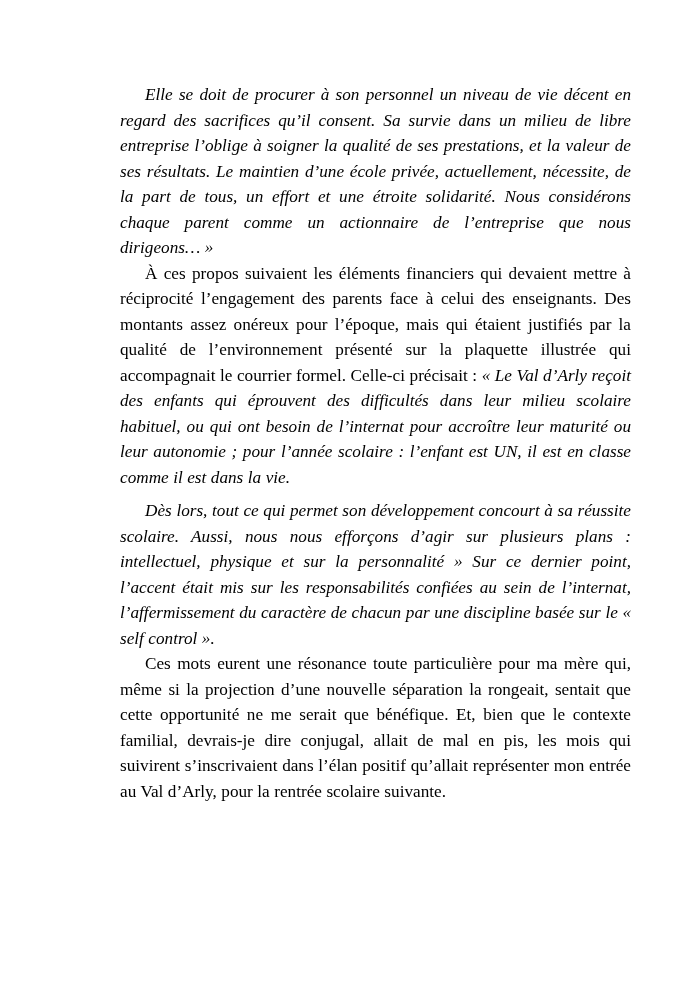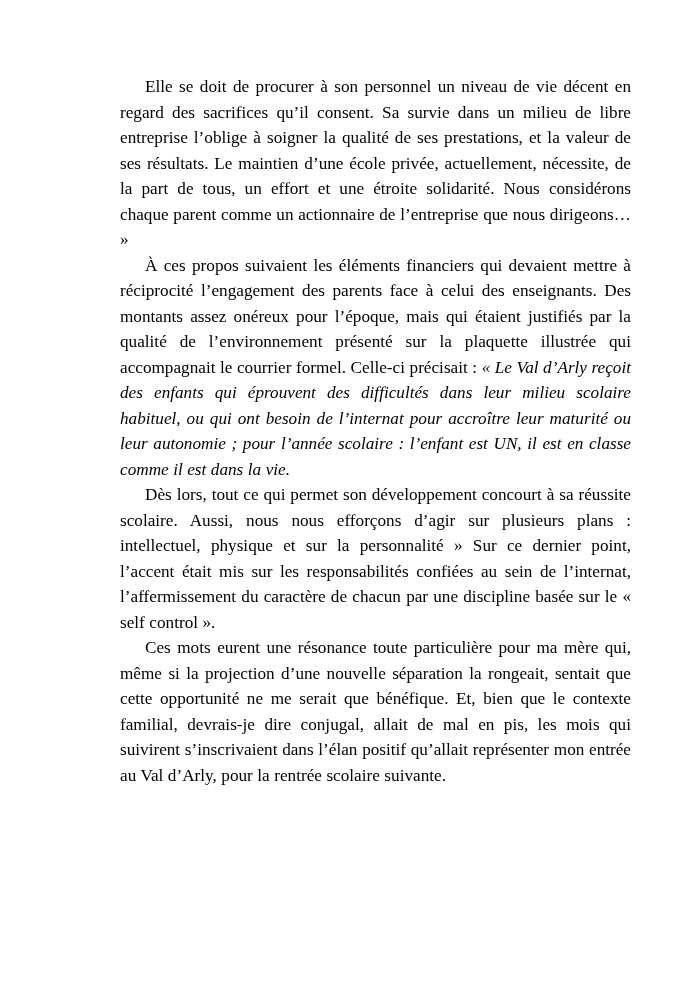--- a/index.html
+++ b/index.html
@@ -32,20 +32,22 @@
     font-size: 17.2px;
     line-height: 25.5px;
     text-align: justify;
     text-justify: inter-word;
     text-indent: 25px;
     -webkit-hyphens: none;
     hyphens: none;
     word-spacing: 0.2px;
   }
   p.para.italic {
+    font-style: italic;
+    margin-top: 8px;
   }
   em.it {
     font-style: italic;
   }
 </style>
 </head>
 <body>
 
 <div class="page">
   <div class="text-column">

